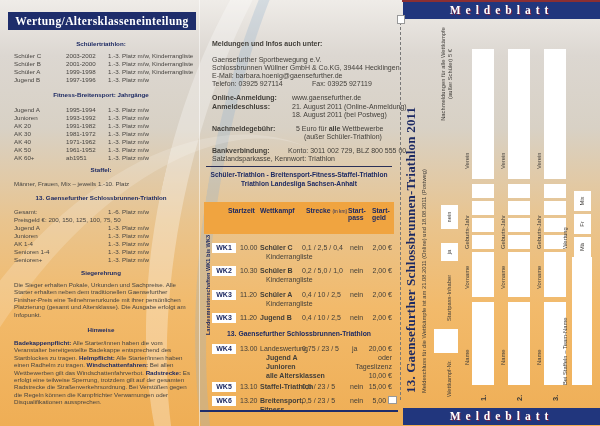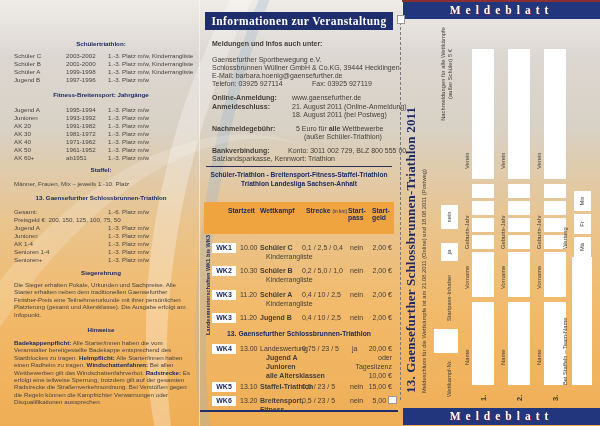--- a/index.html
+++ b/index.html
@@ -34,20 +34,21 @@
 </head>
 <body>
 
 <div id="page">
   <div class="sw" id="sw1"></div>
   <div class="sw" id="sw2"></div>
   <div class="sw" id="sw3"></div>
   <div class="abs" style="left:199px;top:0;width:1px;height:426px;background:rgba(255,255,255,.5)"></div>
 
   <div class="abs" id="left" style="left:4px;top:0;width:194px;height:426px">
+    <div class="abs bar hbar" style="left:4px;top:12px;width:188px">Wertung/Altersklasseneinteilung</div>
 
     <div class="abs t b navy" style="left:0;top:40px;width:194px;text-align:center">Schülertriathlon:</div>
 
     <div class="abs t" style="left:0;top:52px;width:194px">
       <span class="abs" style="left:10px">Schüler C</span>
         <span class="abs" style="left:62px">2003-2002</span>
         <span class="abs" style="left:104px">1.-3. Platz m/w, Kinderrangliste</span>
     </div>
     <div class="abs t" style="left:0;top:60px;width:194px">
       <span class="abs" style="left:10px">Schüler B</span>
@@ -143,21 +144,20 @@
     <div class="abs t b navy" style="left:0;top:326px;width:194px;text-align:center">Hinweise</div>
     <div class="abs p" style="left:10px;top:339px;width:178px">
       <b class="navy">Badekappenpflicht:</b><span> Alle Starter/innen haben die vom Veranstalter bereitgestellte Badekappe entsprechend des Startblockes zu tragen.</span>
       <b class="navy">Helmpflicht:</b><span> Alle Starter/innen haben einen Radhelm zu tragen.</span>
       <b class="navy">Windschattenfahren:</b><span> Bei allen Wettbewerben gilt das Windschattenfahrverbot.</span>
       <b class="navy">Radstrecke:</b><span> Es erfolgt eine teilweise Sperrung, trotzdem gilt auf der gesamten Radstrecke die Straßenverkehrsordnung. Bei Verstößen gegen die Regeln können die Kampfrichter Verwarnungen oder Disqualifikationen aussprechen.</span>
     </div>
   </div>
 
   <div class="abs" id="mid" style="left:200px;top:0;width:198px;height:426px">
-    <div class="abs bar hbar" style="left:5px;top:12px;width:188px">Informationen zur Veranstaltung</div>
 
     <div class="abs mt b navy" style="left:12px;top:40px">Meldungen und Infos auch unter:</div>
     <div class="abs mt" style="left:12px;top:56px">Gaensefurther Sportbewegung e.V.</div>
     <div class="abs mt" style="left:12px;top:64px">Schlossbrunnen Wüllner GmbH &amp; Co.KG, 39444 Hecklingen</div>
     <div class="abs mt" style="left:12px;top:72px">E-Mail: barbara.hoenig@gaensefurther.de</div>
     <div class="abs mt" style="left:12px;top:80px">Telefon: 03925 927114</div>
     <div class="abs mt" style="left:112px;top:80px">Fax: 03925 927119</div>
 
     <div class="abs mt b navy" style="left:12px;top:94px">Online-Anmeldung:</div>
     <div class="abs mt" style="left:92px;top:94px">www.gaensefurther.de</div>

